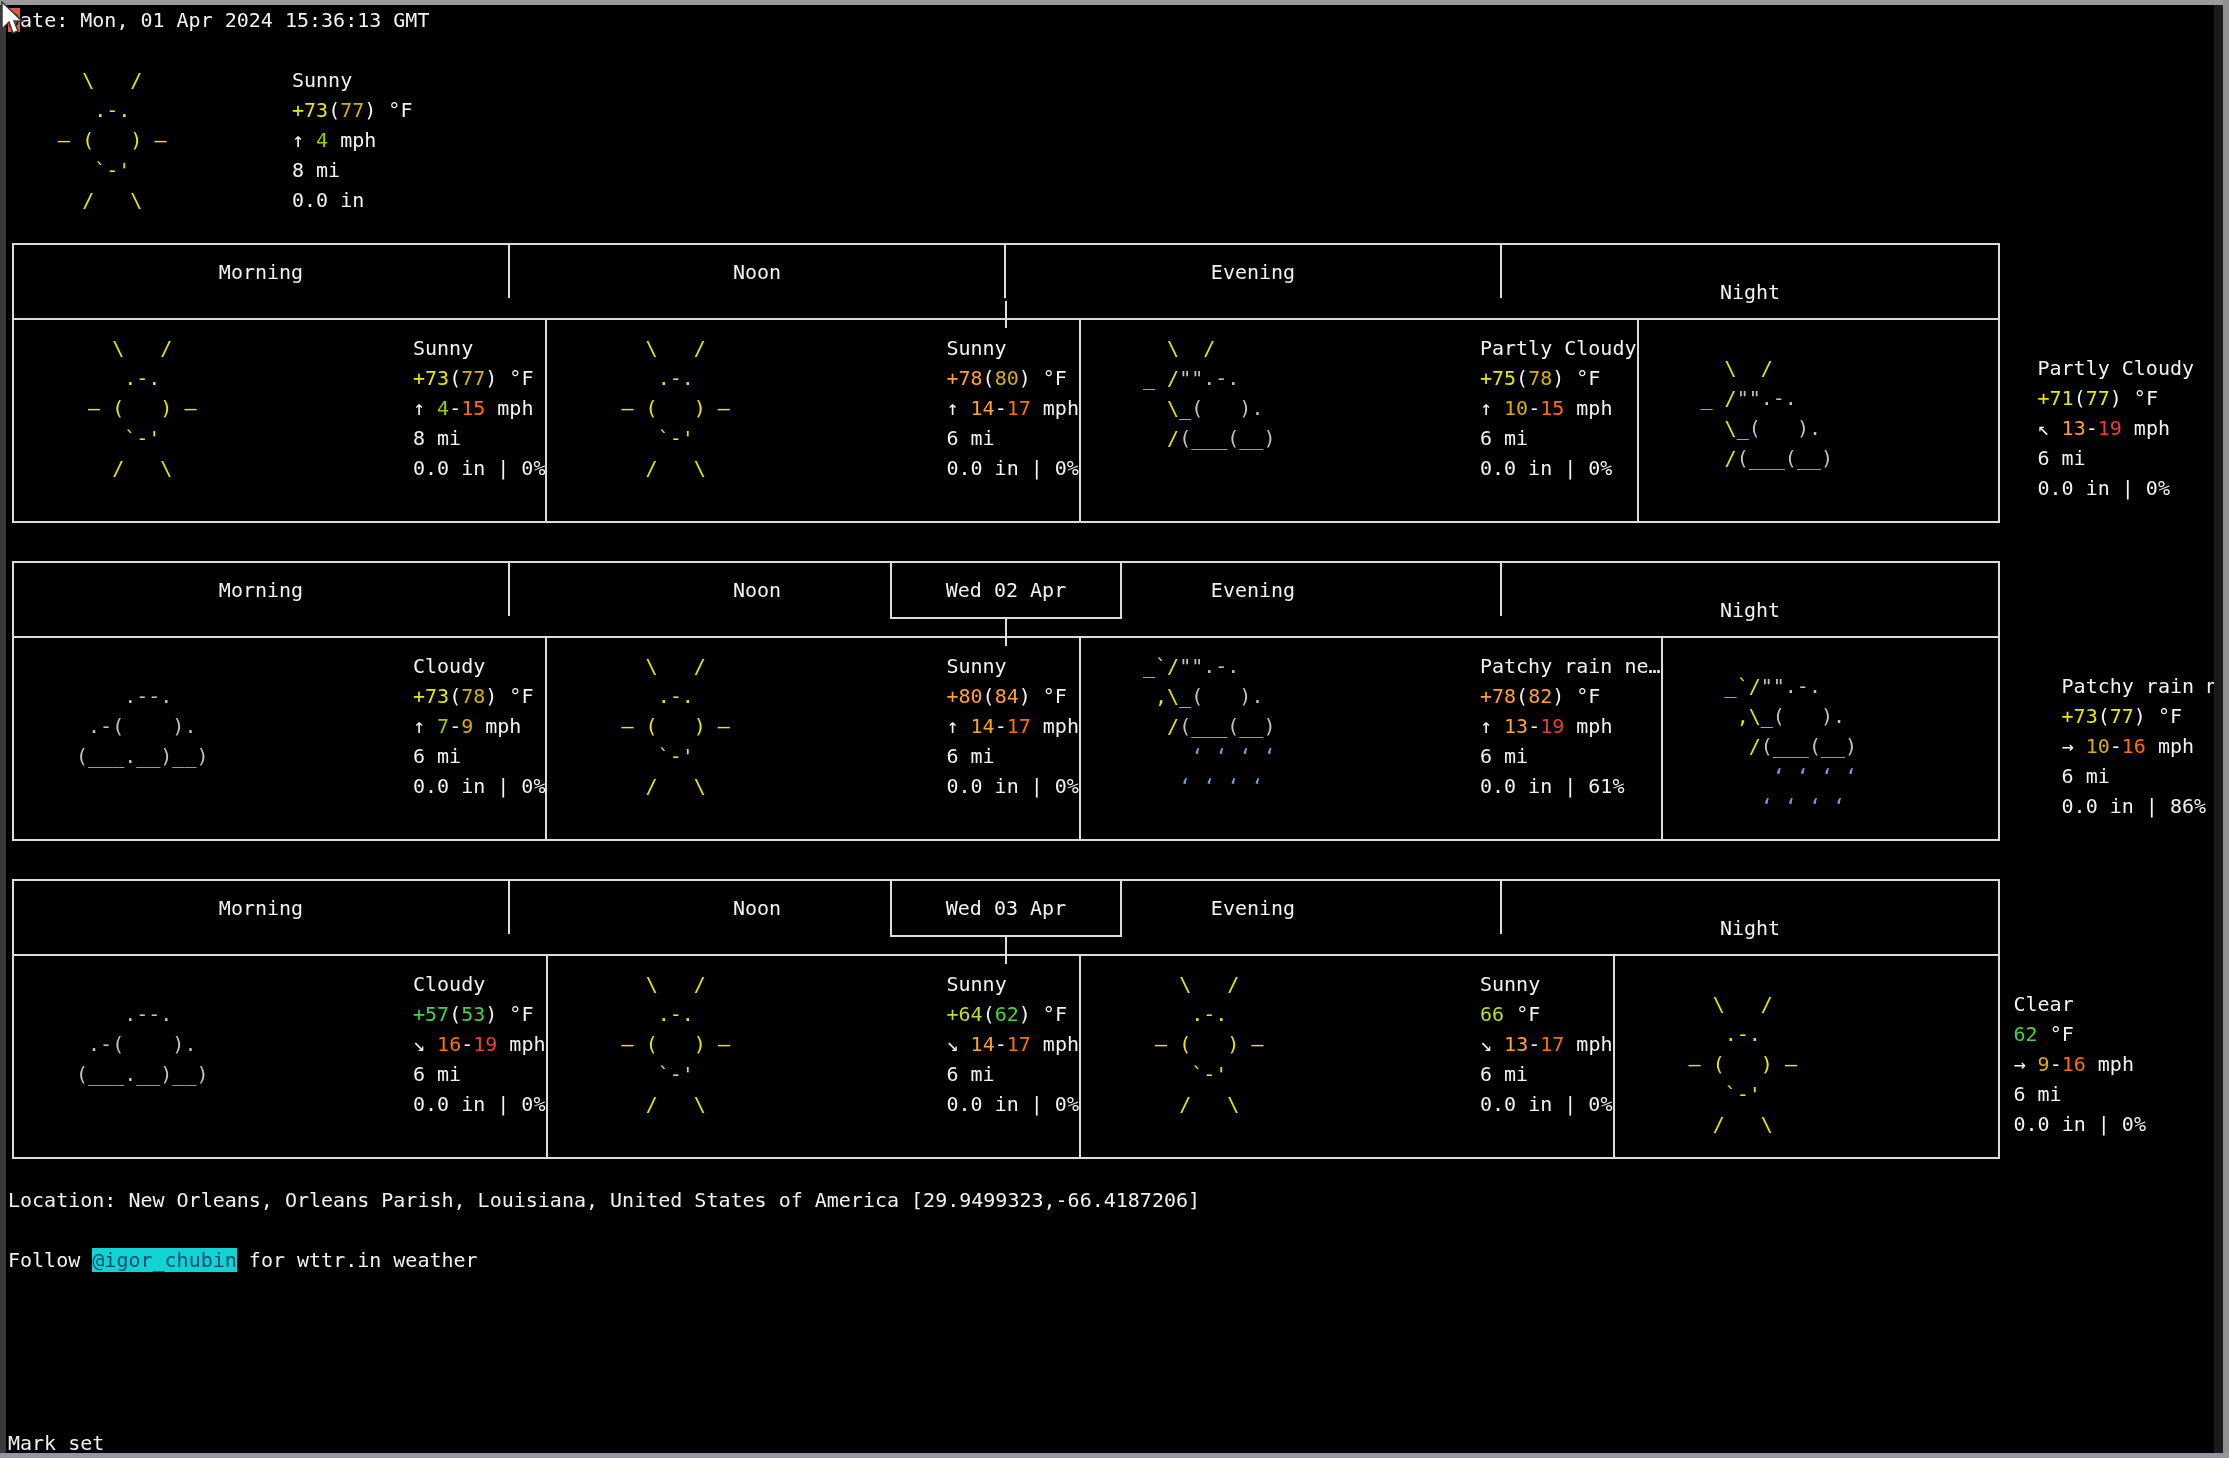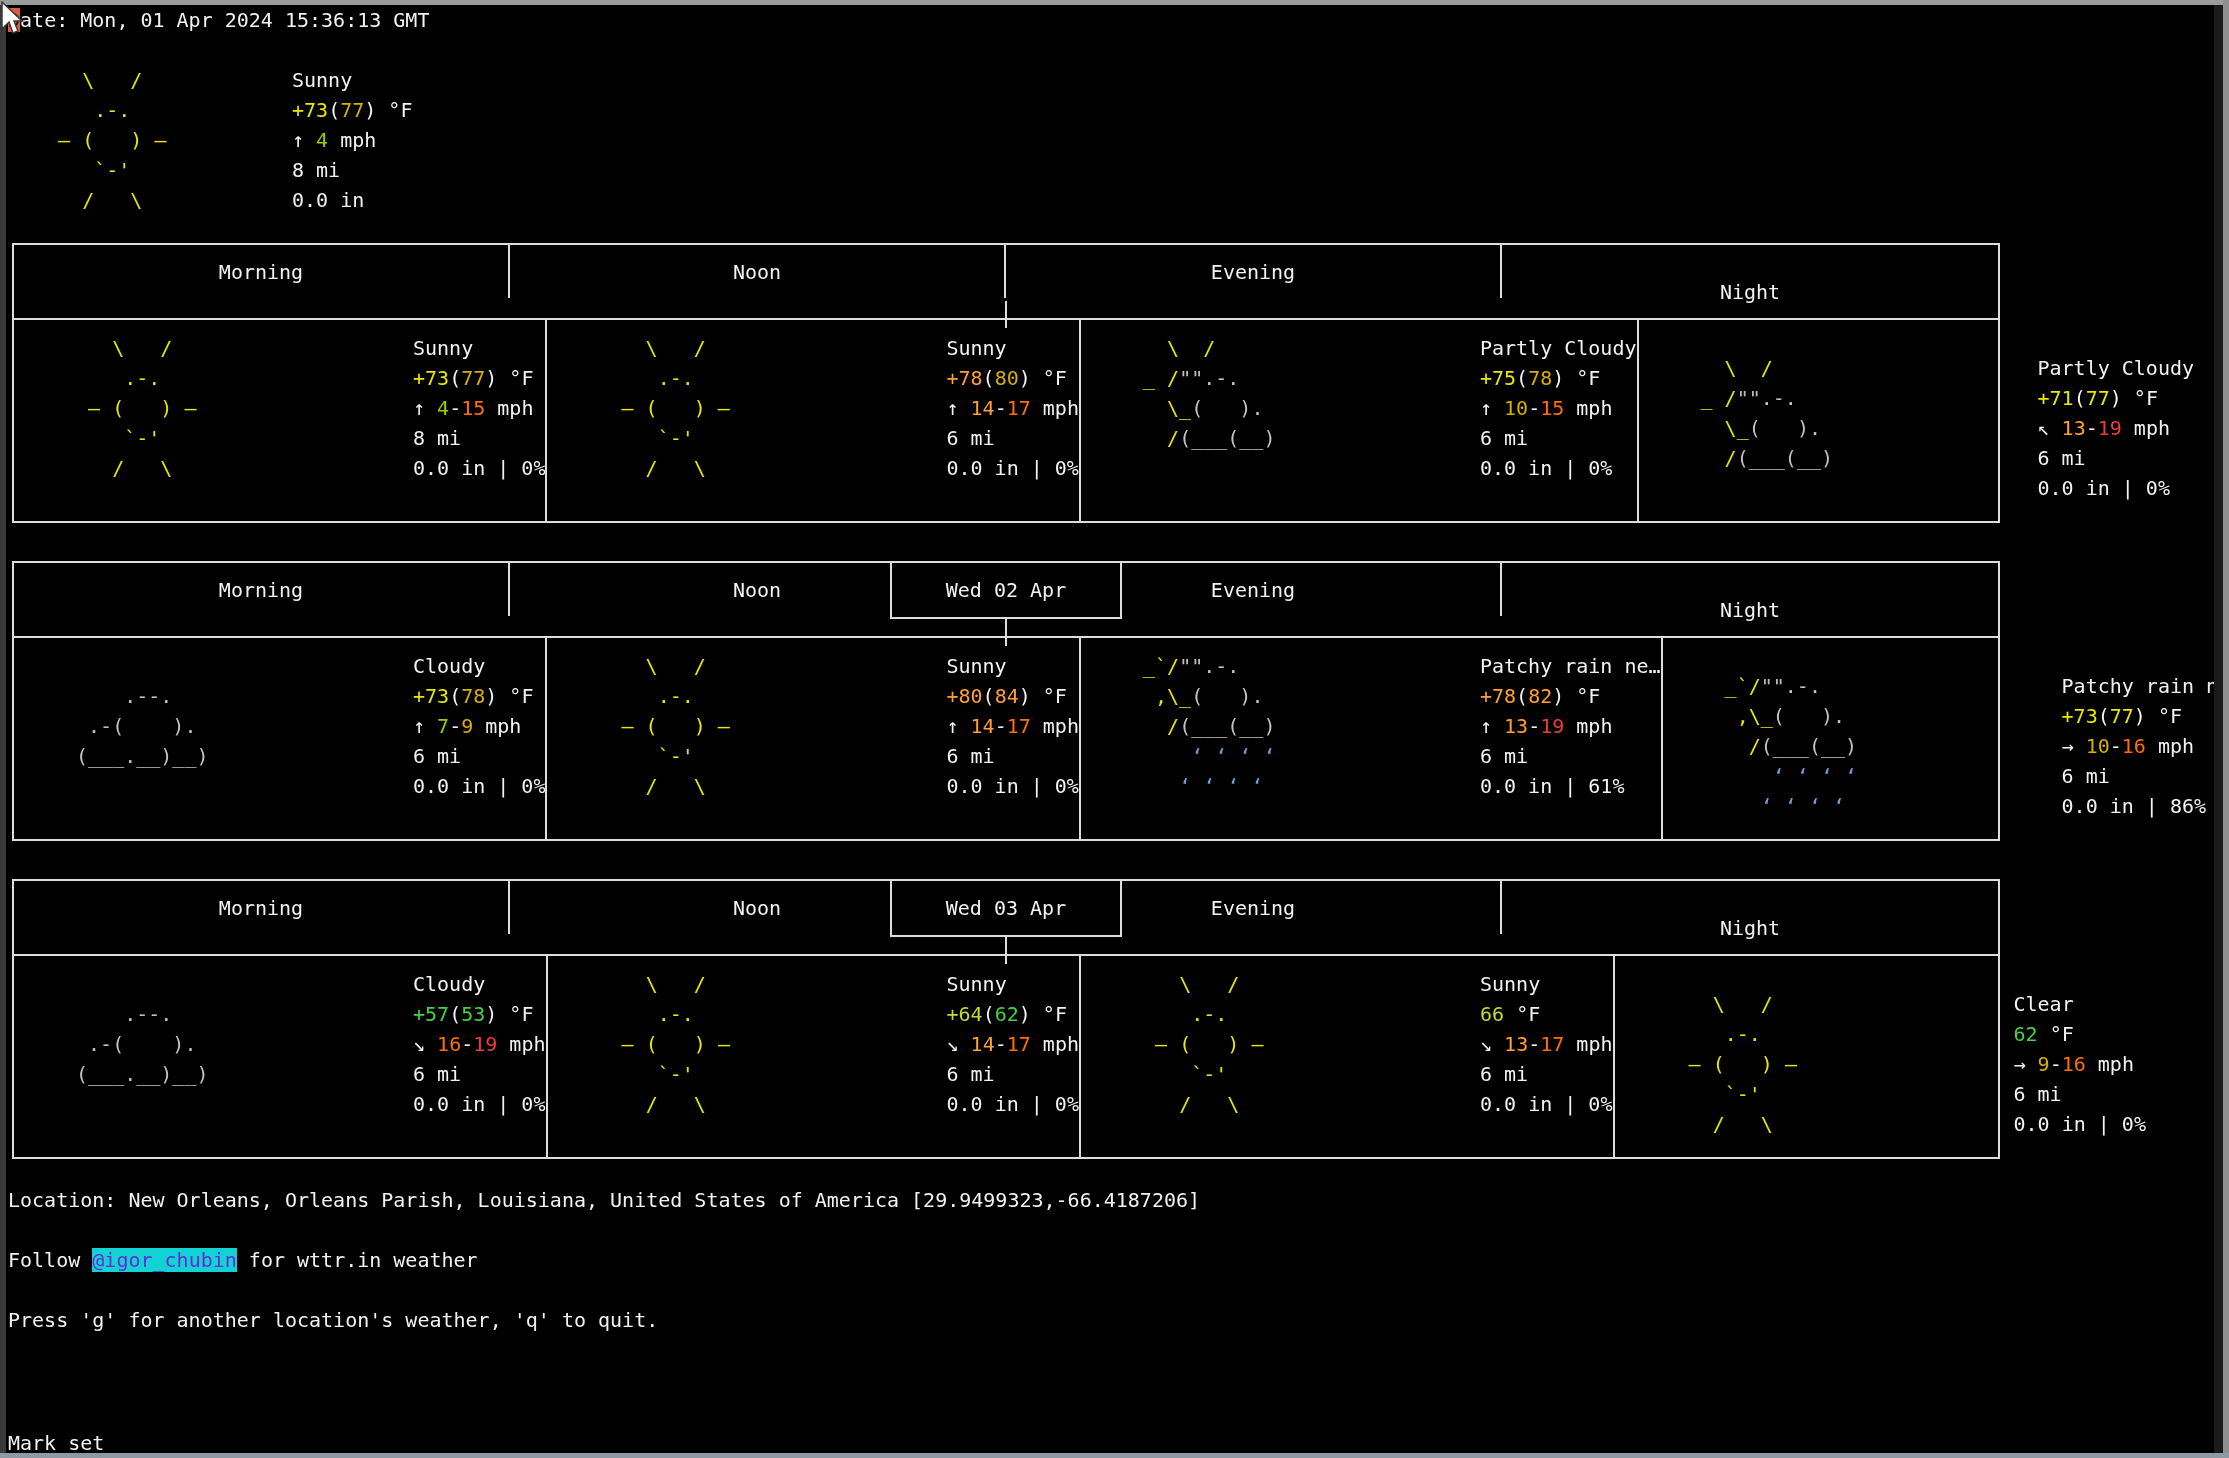--- a/index.html
+++ b/index.html
@@ -39,21 +39,21 @@
   .daytable{margin-top:28px;border:2px solid #dcdcdc;}
   .dayhead{display:grid;grid-template-columns:repeat(4,1fr);border-bottom:2px solid #dcdcdc;}
   .hcell{height:53px;display:flex;align-items:center;justify-content:center;border-right:2px solid #dcdcdc;}
   .hcell:last-child,.cell:last-child{border-right:none;margin-top:20px;}
   .dayrow{display:grid;grid-template-columns:repeat(4,1fr);}
   .cell{display:flex;border-right:2px solid #dcdcdc;padding:13px 0 18px 0;}
   .cell-icon{width:399px;padding-left:50px;box-sizing:border-box;}
 
   
   .footer-line{height:30px;}
-  .follow-handle{background:#12d3d3;color:#6d28d9;}
+  .follow-handle{background:#12d3d3;color:#0c4a6e;}
 
   
   .modeline{
     position:absolute;left:0;right:0;bottom:26px;height:36px;background:#4a4a4a;
     border-top:1px solid #5d5d5d;display:flex;align-items:center;z-index:5;
     padding:0 40px 0 30px;box-sizing:border-box;color:#f4f4f4;
   }
   .ml-name{font-weight:bold;}
   .ml-pos{margin-left:26px;}
   .ml-scroll{margin-left:14px;color:#9a9a9a;}
@@ -176,17 +176,16 @@
             </div>
           </div>
         </div>
       </div>
 
     <div class="gap" style="height:26px"></div>
     <pre class="footer-line">Location: New Orleans, Orleans Parish, Louisiana, United States of America [29.9499323,-66.4187206]</pre>
     <div class="gap"></div>
     <pre class="footer-line"><span>Follow </span><span class="follow-handle">@igor_chubin</span><span> for wttr.in weather</span></pre>
     <div class="gap"></div>
-    <pre class="footer-line">Press 'g' for another location's weather, 'q' to quit.</pre>
   </div>
 
   <div class="echo">Mark set</div>
 </div>
 
 </body></html>

